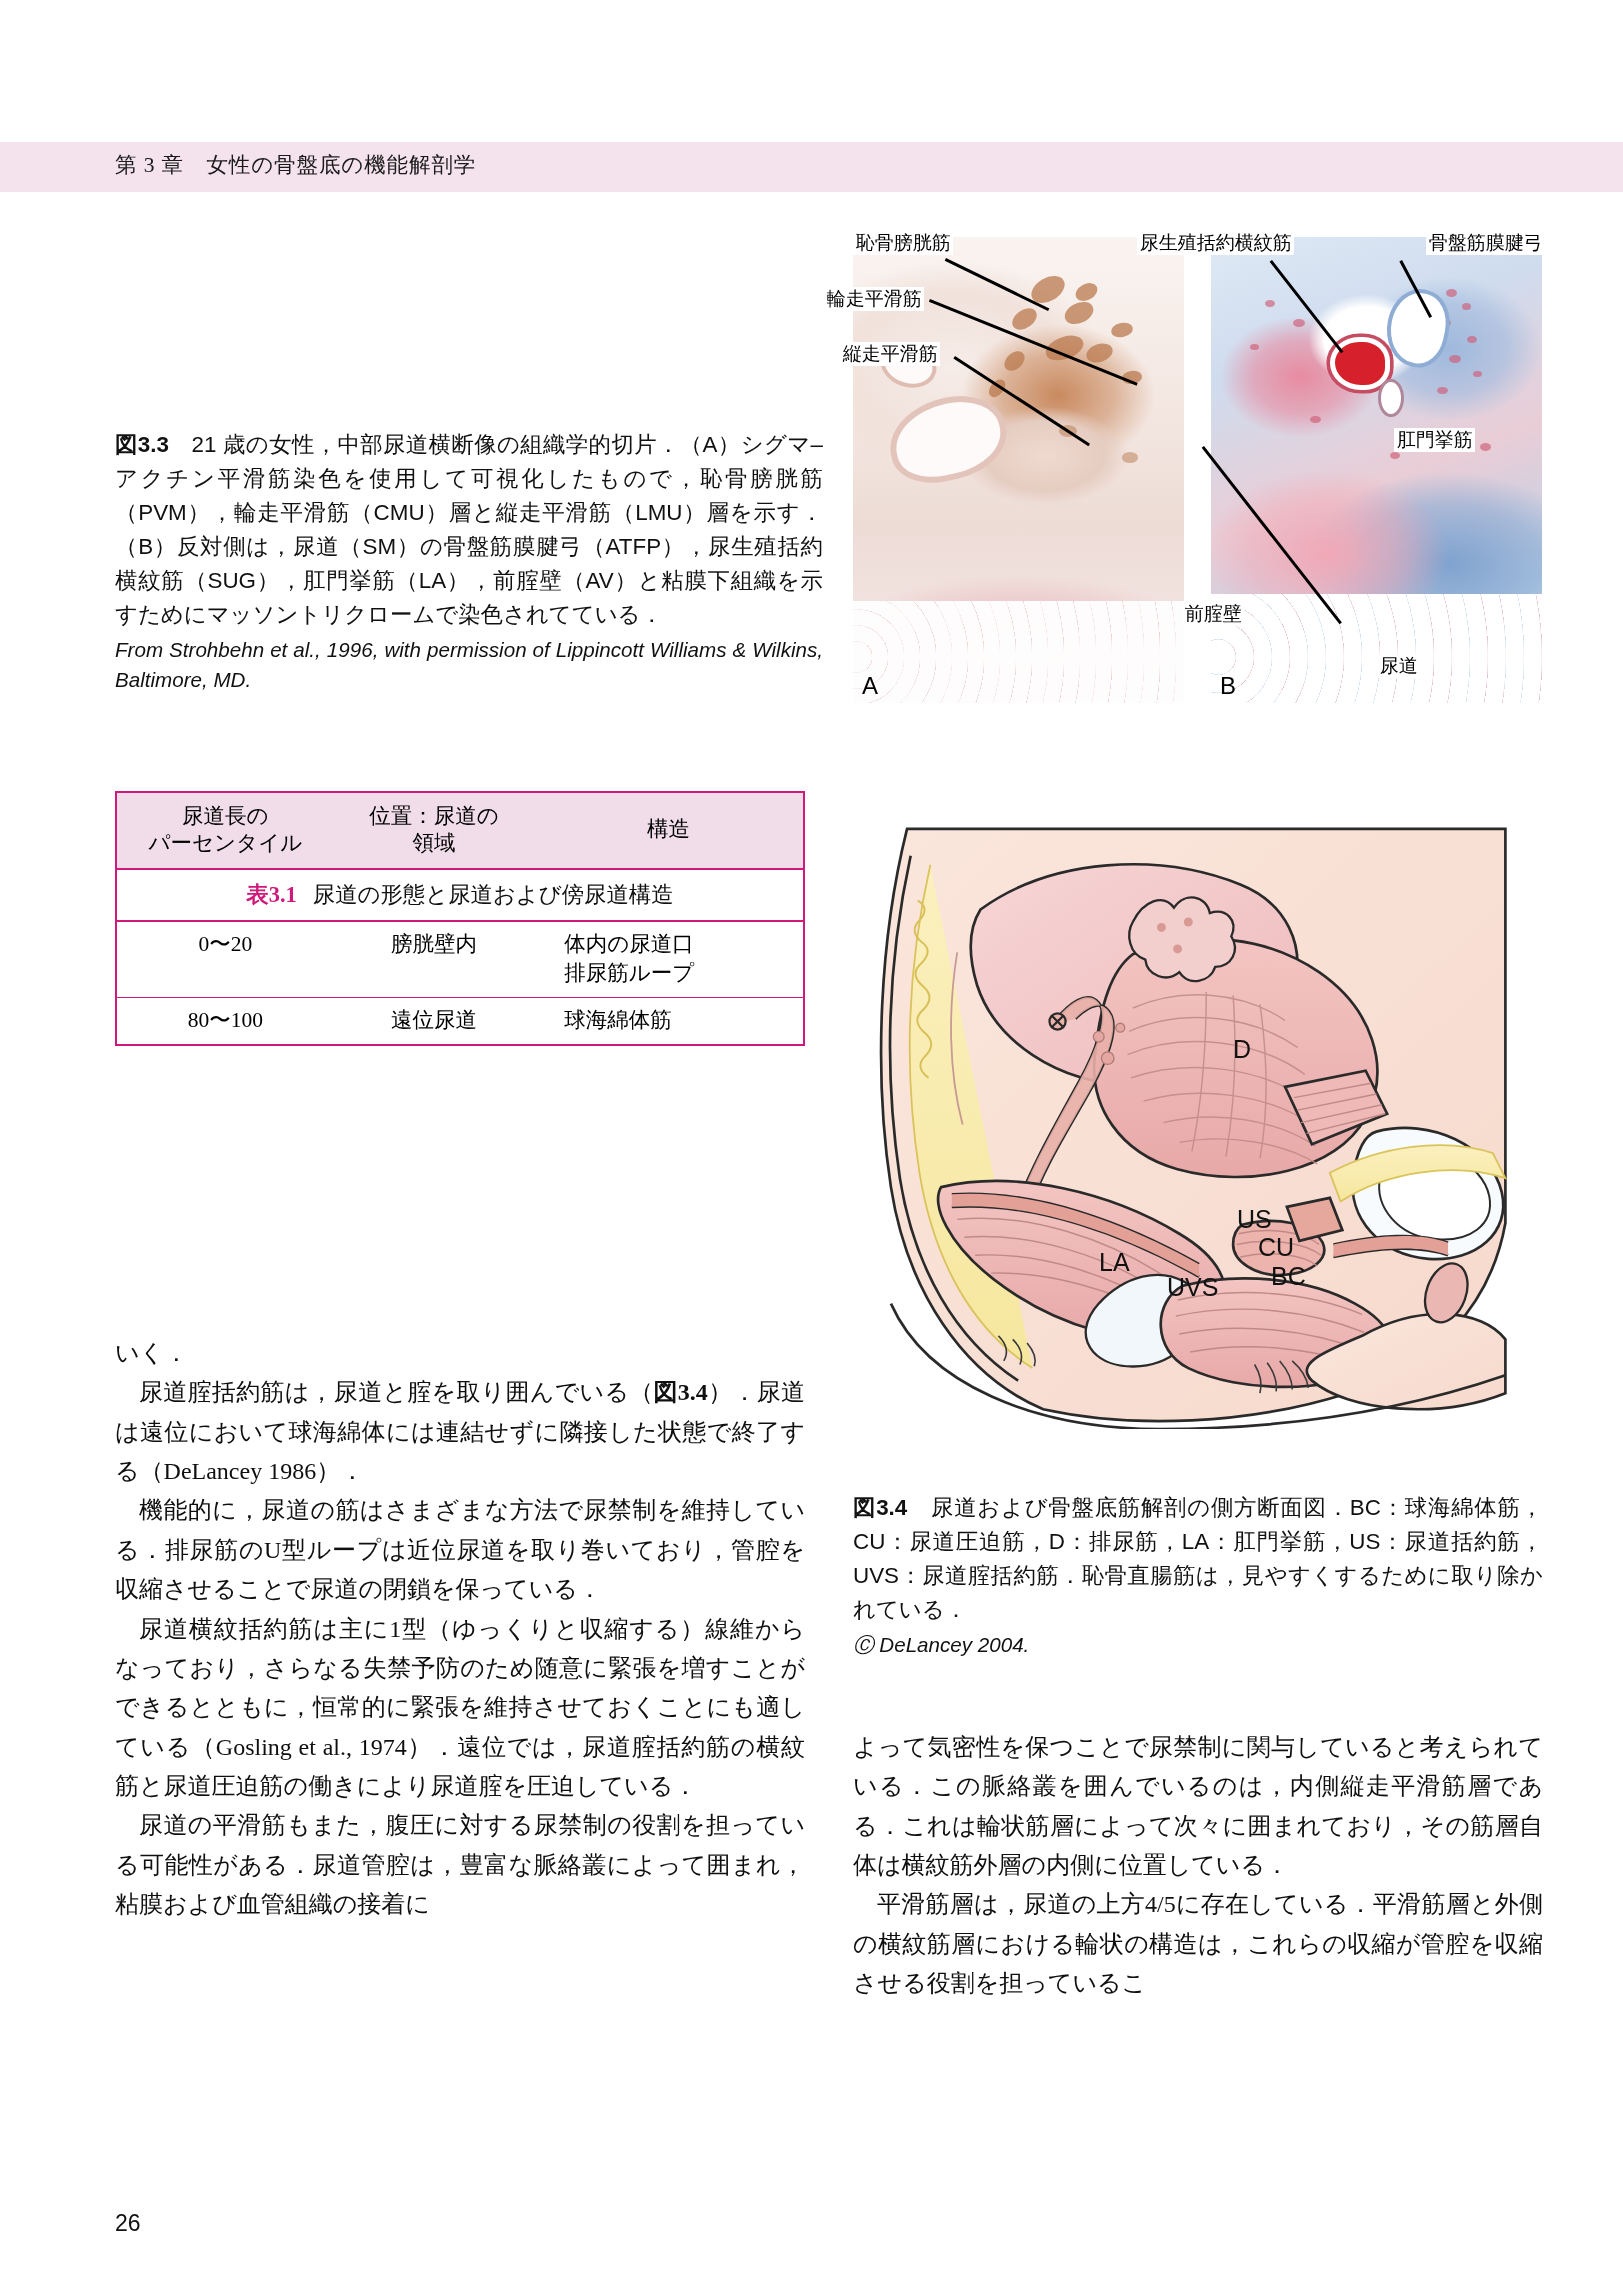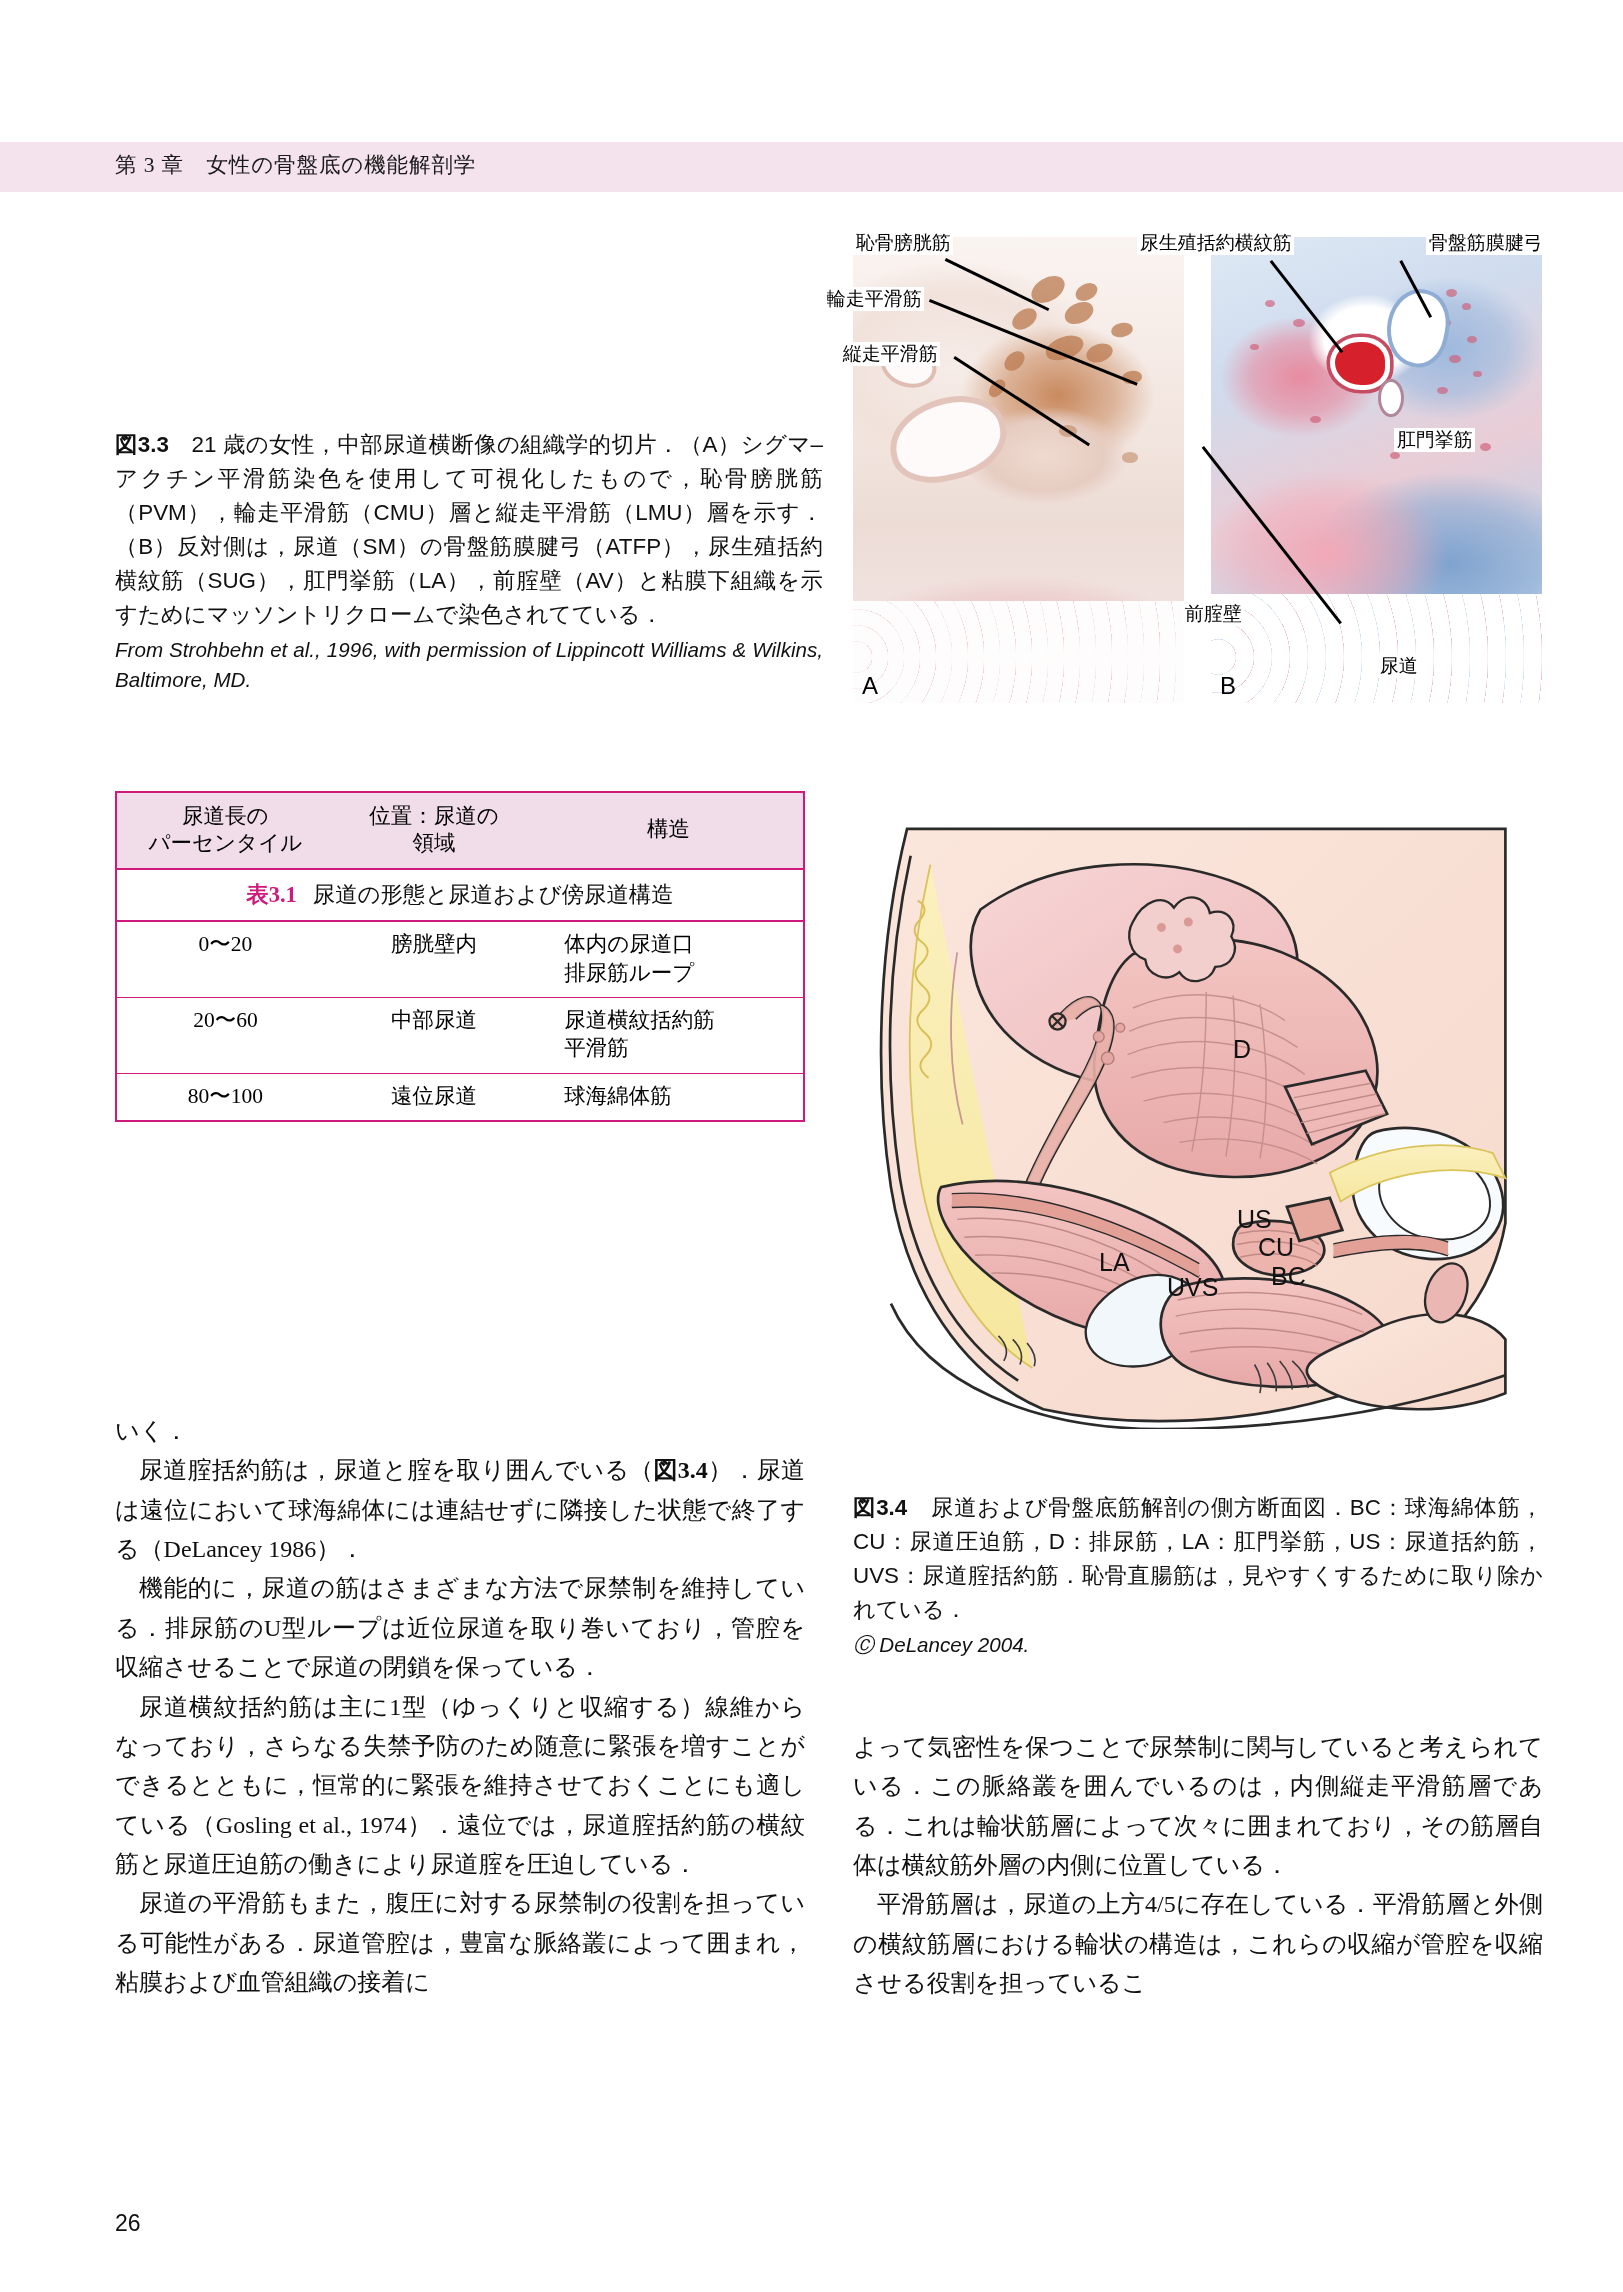--- a/index.html
+++ b/index.html
@@ -263,21 +263,21 @@
     width: 690px;
     font-size: 24px;
     line-height: 1.64;
     text-align: justify;
     font-family: "Liberation Serif", "DejaVu Serif", serif;
     color: #0f0f0f;
   }
   .col p { margin: 0; text-indent: 1em; }
   .col p.noind { text-indent: 0; }
   .col p b { font-weight: bold; }
-  #colL { left: 115px; top: 1412px; }
+  #colL { left: 115px; top: 1334px; }
   #colR { left: 853px; top: 1728px; }
 
   .folio {
     position: absolute;
     left: 115px; top: 2210px;
     font-size: 23px;
     font-family: "Liberation Sans", "DejaVu Sans", sans-serif;
     color: #111;
   }
 </style>
@@ -374,25 +374,20 @@
       <th class="h3">構造</th>
     </tr>
   </thead>
   <tbody>
     <tr>
       <td class="c1">0〜20</td>
       <td class="c2">膀胱壁内</td>
       <td class="c3">体内の尿道口<br>排尿筋ループ</td>
     </tr>
     <tr>
-      <td class="c1">20〜60</td>
-      <td class="c2">中部尿道</td>
-      <td class="c3">尿道横紋括約筋<br>平滑筋</td>
-    </tr>
-    <tr>
       <td class="c1">80〜100</td>
       <td class="c2">遠位尿道</td>
       <td class="c3">球海綿体筋</td>
     </tr>
   </tbody>
 </table>
 
 <div id="fig34">
   <svg width="654" height="627" viewBox="0 0 730 700">
     <defs>

